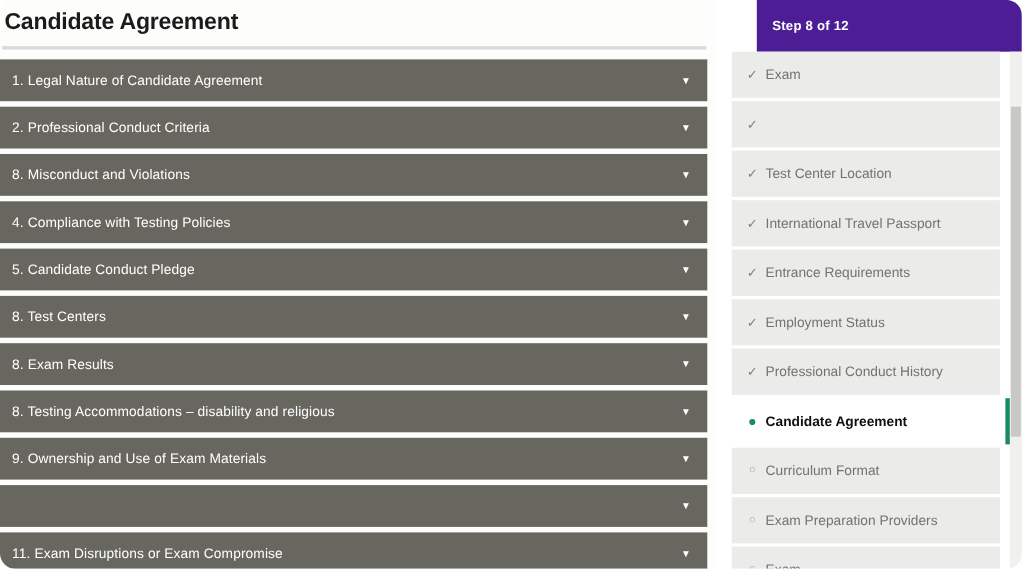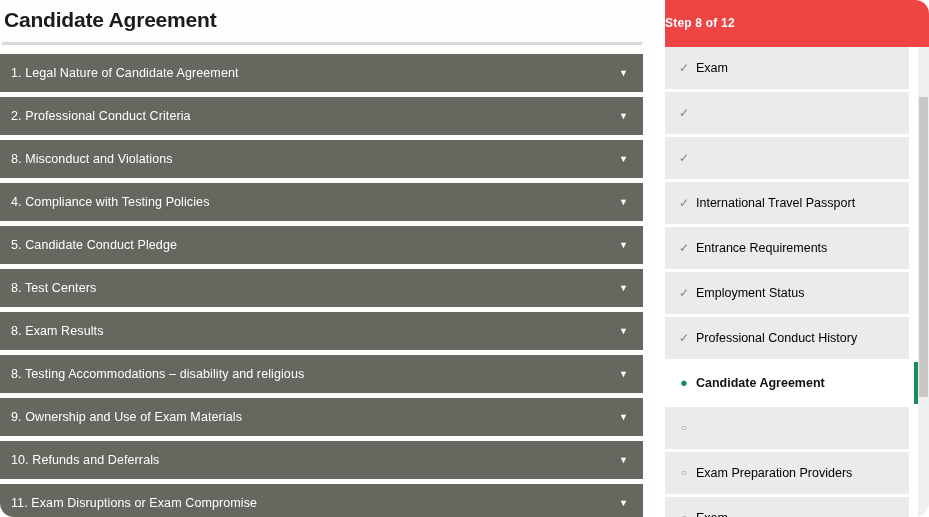--- a/index.html
+++ b/index.html
@@ -97,22 +97,24 @@
     left: 665px;
     top: 0;
     width: 264px;
     height: 517px;
     background: #ffffff;
     overflow: hidden;
   }
 
   .sidebar-header {
     height: 47px;
-    background: #ef4444;
+    background: #4c1d95;
     box-sizing: border-box;
+    padding-left: 14px;
+    margin-left: 23px;
   }
   .sidebar-header-text {
     font-size: 12px;
     font-weight: bold;
     color: #ffffff;
     line-height: 47px;
     letter-spacing: 0.2px;
   }
 
   .steps {
@@ -141,21 +143,21 @@
     text-align: center;
   }
 
   .step-label {
     position: absolute;
     left: 31px;
     top: 0;
     height: 42px;
     line-height: 42px;
     font-size: 12.5px;
-    color: #000000;
+    color: #737373;
     white-space: nowrap;
   }
 
   
   .step.completed .step-bullet {
     color: #83837e;
     font-size: 12px;
   }
 
   
@@ -249,21 +251,20 @@
         </div>
         <div class="acc-item">
           <span class="acc-label">8. Testing Accommodations – disability and religious</span>
           <span class="acc-chevron">▼</span>
         </div>
         <div class="acc-item">
           <span class="acc-label">9. Ownership and Use of Exam Materials</span>
           <span class="acc-chevron">▼</span>
         </div>
         <div class="acc-item">
-          <span class="acc-label">10. Refunds and Deferrals</span>
           <span class="acc-chevron">▼</span>
         </div>
         <div class="acc-item">
           <span class="acc-label">11. Exam Disruptions or Exam Compromise</span>
           <span class="acc-chevron">▼</span>
         </div>
       </div>
   </div>
 
   <div class="sidebar">
@@ -275,20 +276,21 @@
     <div class="steps" id="steps-list">
         <div class="step completed">
           <span class="step-bullet">✓</span>
           <span class="step-label">Exam</span>
         </div>
         <div class="step completed">
           <span class="step-bullet">✓</span>
         </div>
         <div class="step completed">
           <span class="step-bullet">✓</span>
+          <span class="step-label">Test Center Location</span>
         </div>
         <div class="step completed">
           <span class="step-bullet">✓</span>
           <span class="step-label">International Travel Passport</span>
         </div>
         <div class="step completed">
           <span class="step-bullet">✓</span>
           <span class="step-label">Entrance Requirements</span>
         </div>
         <div class="step completed">
@@ -299,20 +301,21 @@
           <span class="step-bullet">✓</span>
           <span class="step-label">Professional Conduct History</span>
         </div>
         <div class="step active">
           <span class="step-bullet">●</span>
           <span class="step-label">Candidate Agreement</span>
           <span class="step-accent"></span>
         </div>
         <div class="step pending">
           <span class="step-bullet">○</span>
+          <span class="step-label">Curriculum Format</span>
         </div>
         <div class="step pending">
           <span class="step-bullet">○</span>
           <span class="step-label">Exam Preparation Providers</span>
         </div>
         <div class="step pending">
           <span class="step-bullet">○</span>
           <span class="step-label">Exam</span>
         </div>
       </div>

